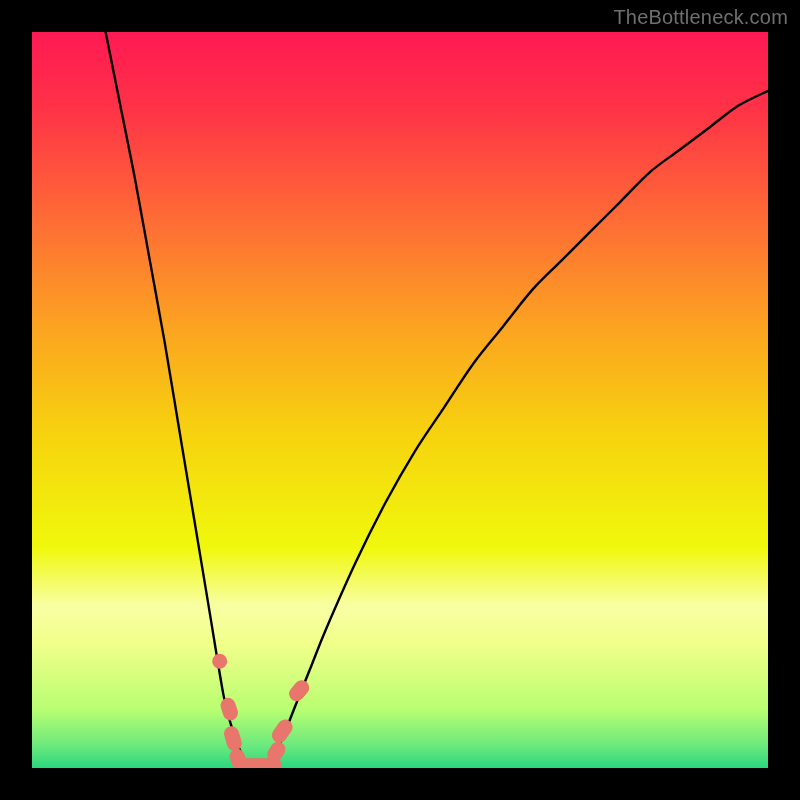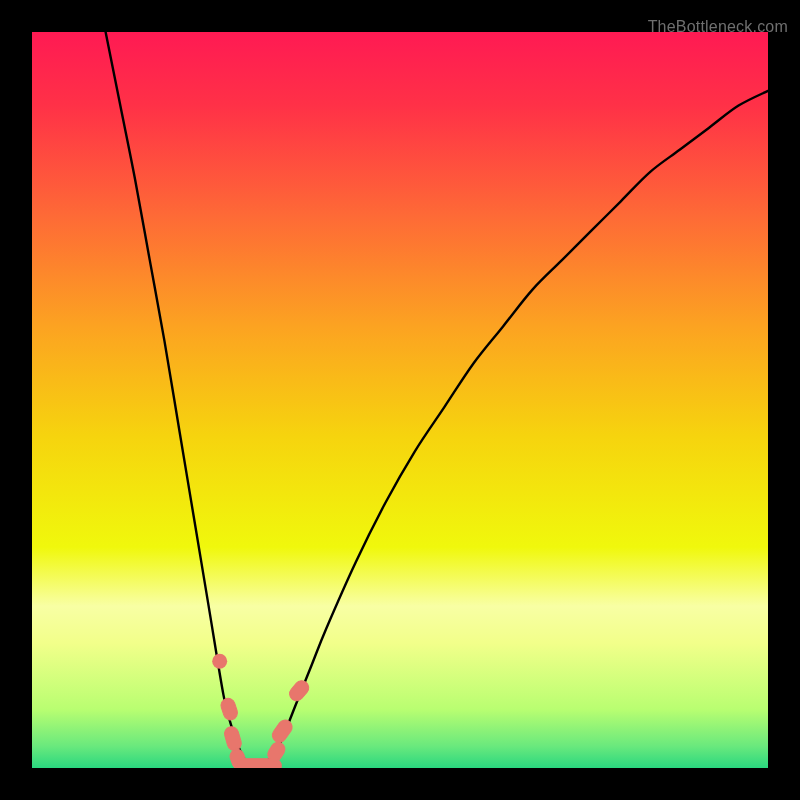--- a/index.html
+++ b/index.html
@@ -25,25 +25,24 @@
     top: 32px;
     width: 736px;
     height: 736px;
     overflow: hidden;
   }
   .watermark {
     position: absolute;
     top: 6px;
     right: 12px;
     color: #6f6f6f;
-    font-size: 16px;
+    font-size: 20px;
     font-weight: 500;
     letter-spacing: 0.2px;
     z-index: 10;
-    margin-top: 12px;
   }
   svg {
     display: block;
   }
 </style>
 </head>
 <body>
 
 <div class="frame">
   <div class="watermark">TheBottleneck.com</div>

